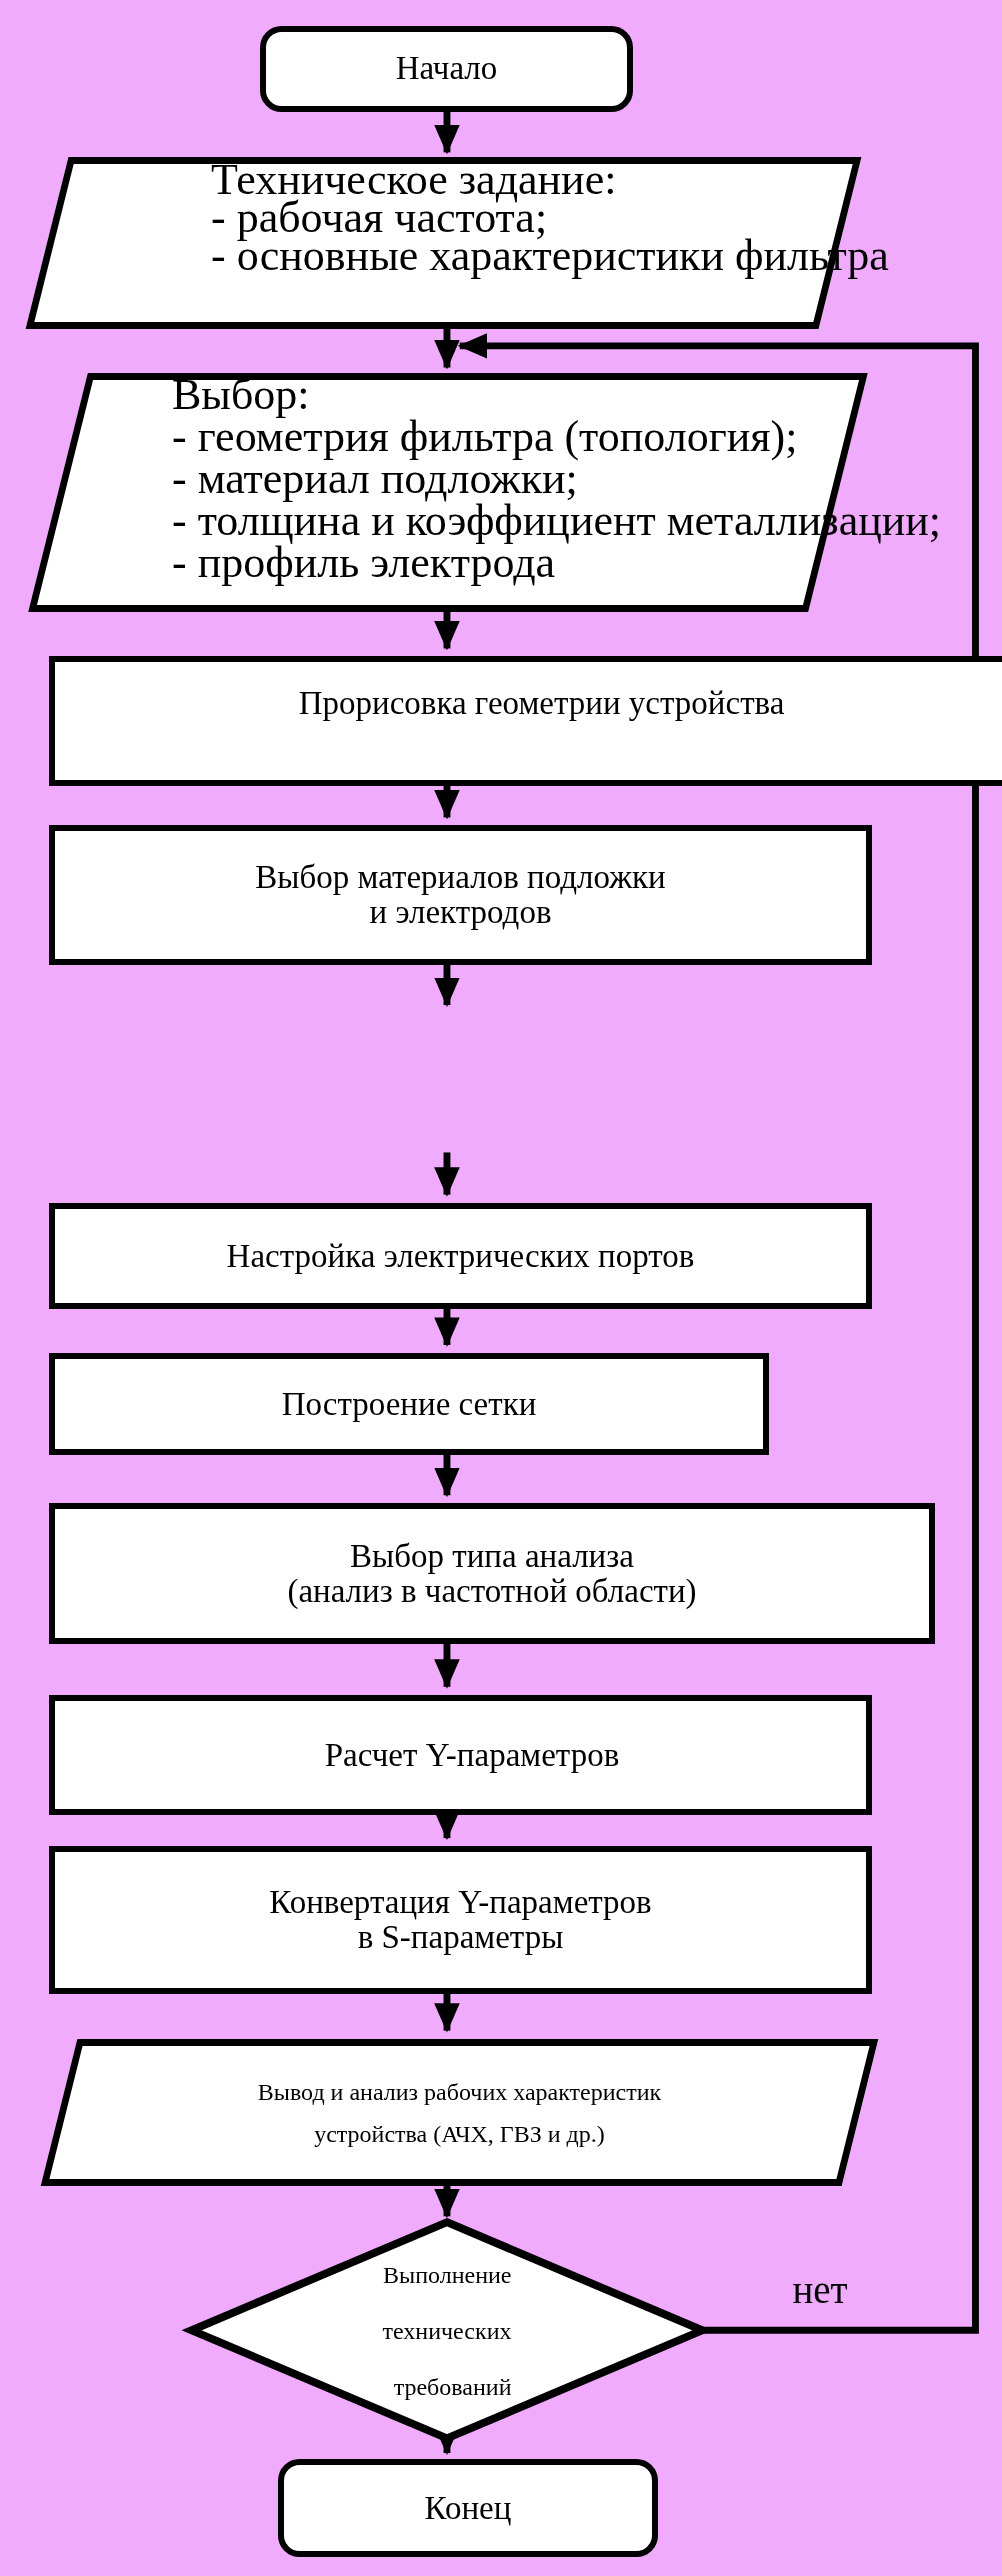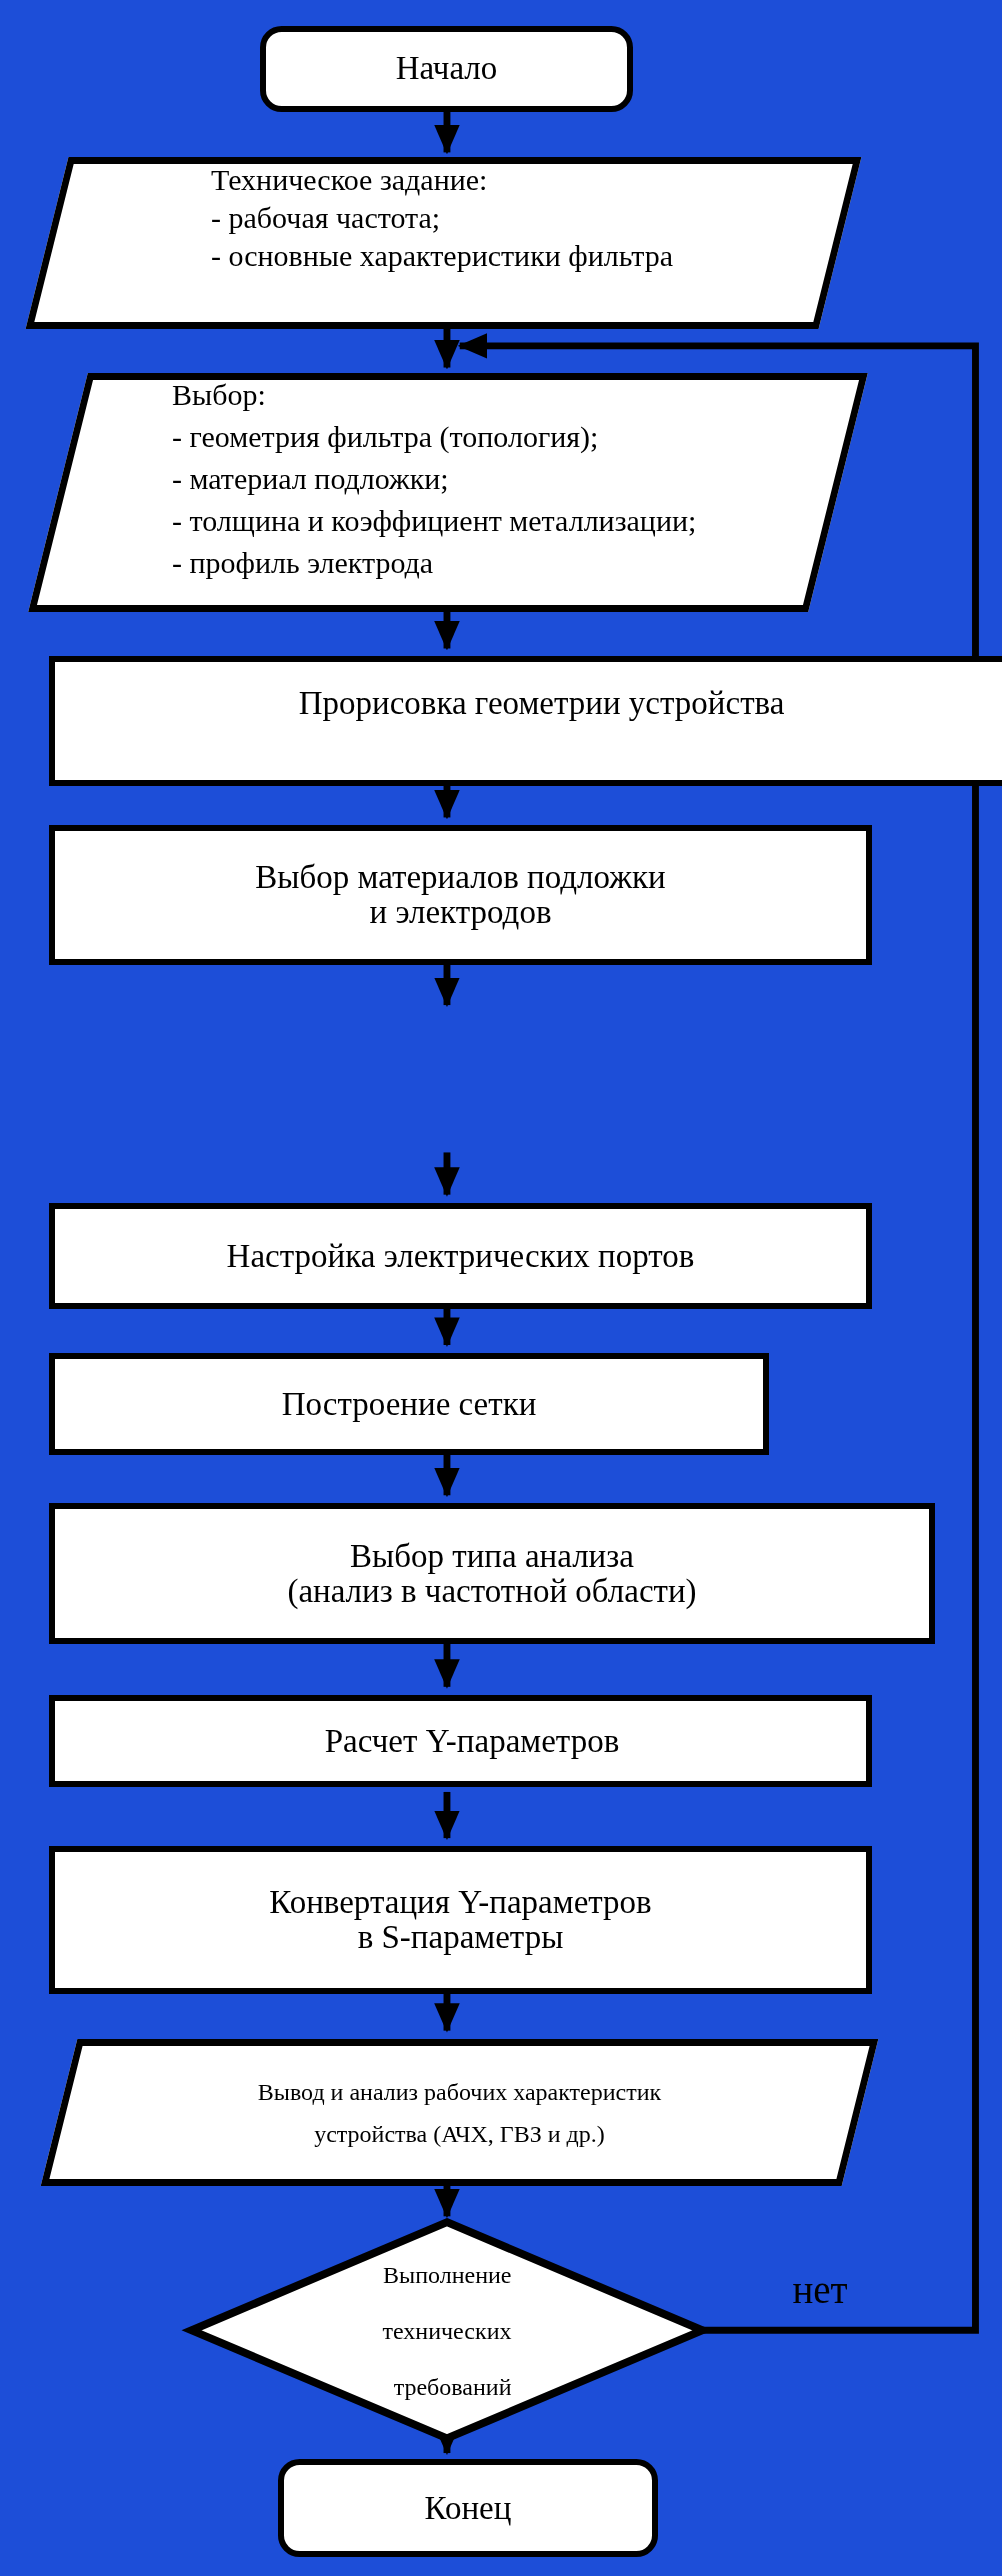--- a/index.html
+++ b/index.html
@@ -1,34 +1,34 @@
 <!DOCTYPE html>
 <html lang="ru"><head>
 <meta charset="utf-8">
 <style>
   html,body{margin:0;padding:0;background:#fff;}
   #canvas{
-    position:relative;width:1002px;height:2576px;background:#1d4ed8;
+    position:relative;width:1002px;height:2576px;background:#f0abfc;
     font-family:"Liberation Serif","DejaVu Serif",serif;color:#000;
     overflow:hidden;
   }
   #connectors{position:absolute;left:0;top:0;width:1002px;height:2576px;}
   .node{
     position:absolute;box-sizing:border-box;background:#fff;
     display:flex;align-items:center;justify-content:center;
     text-align:center;font-size:33px;line-height:35px;white-space:pre-line;
   }
   .terminator{border:6.9px solid #000;border-radius:21.6px;}
   .process{border:6.9px solid #000;}
   .para-shape{
     position:absolute;box-sizing:border-box;background:#fff;
     border:7.9px solid #000;transform:skewX(-14deg);
   }
   .para-text{
-    position:absolute;font-size:30px;text-align:left;white-space:pre-line;
+    position:absolute;font-size:44px;text-align:left;white-space:pre-line;
   }
   .center-text{
     position:absolute;display:flex;align-items:center;justify-content:center;
     text-align:center;font-size:24px;white-space:pre-line;
   }
   .edge-label{
     position:absolute;display:flex;align-items:center;justify-content:center;
     font-size:39px;line-height:39px;
   }
 </style>
@@ -83,21 +83,21 @@
 и электродов</div>
 
 
   <div class="node process" style="left:49px;top:1203px;width:823px;height:106px;">Настройка электрических портов</div>
 
   <div class="node process" style="left:49px;top:1353px;width:720px;height:102px;">Построение сетки</div>
 
   <div class="node process" style="left:49px;top:1503px;width:886px;height:141px;">Выбор типа анализа
 (анализ в частотной области)</div>
 
-  <div class="node process" style="left:49px;top:1695px;width:823px;height:92px;padding-left:23px;">Расчет Y-параметров</div>
+  <div class="node process" style="left:49px;top:1695px;width:823px;height:120px;padding-left:23px;">Расчет Y-параметров</div>
 
   <div class="node process" style="left:49px;top:1846px;width:823px;height:148px;">Конвертация Y-параметров
 в S-параметры</div>
 
   <div class="para-shape" style="left:59px;top:2039px;width:801px;height:147px;"></div>
   <div class="center-text" style="left:59px;top:2039px;width:801px;height:147px;line-height:42px;">Вывод и анализ рабочих характеристик
 устройства (АЧХ, ГВЗ и др.)</div>
 
   <div class="center-text" style="left:290px;top:2272px;width:314px;height:118px;line-height:56px;text-align:right;">Выполнение
 технических

